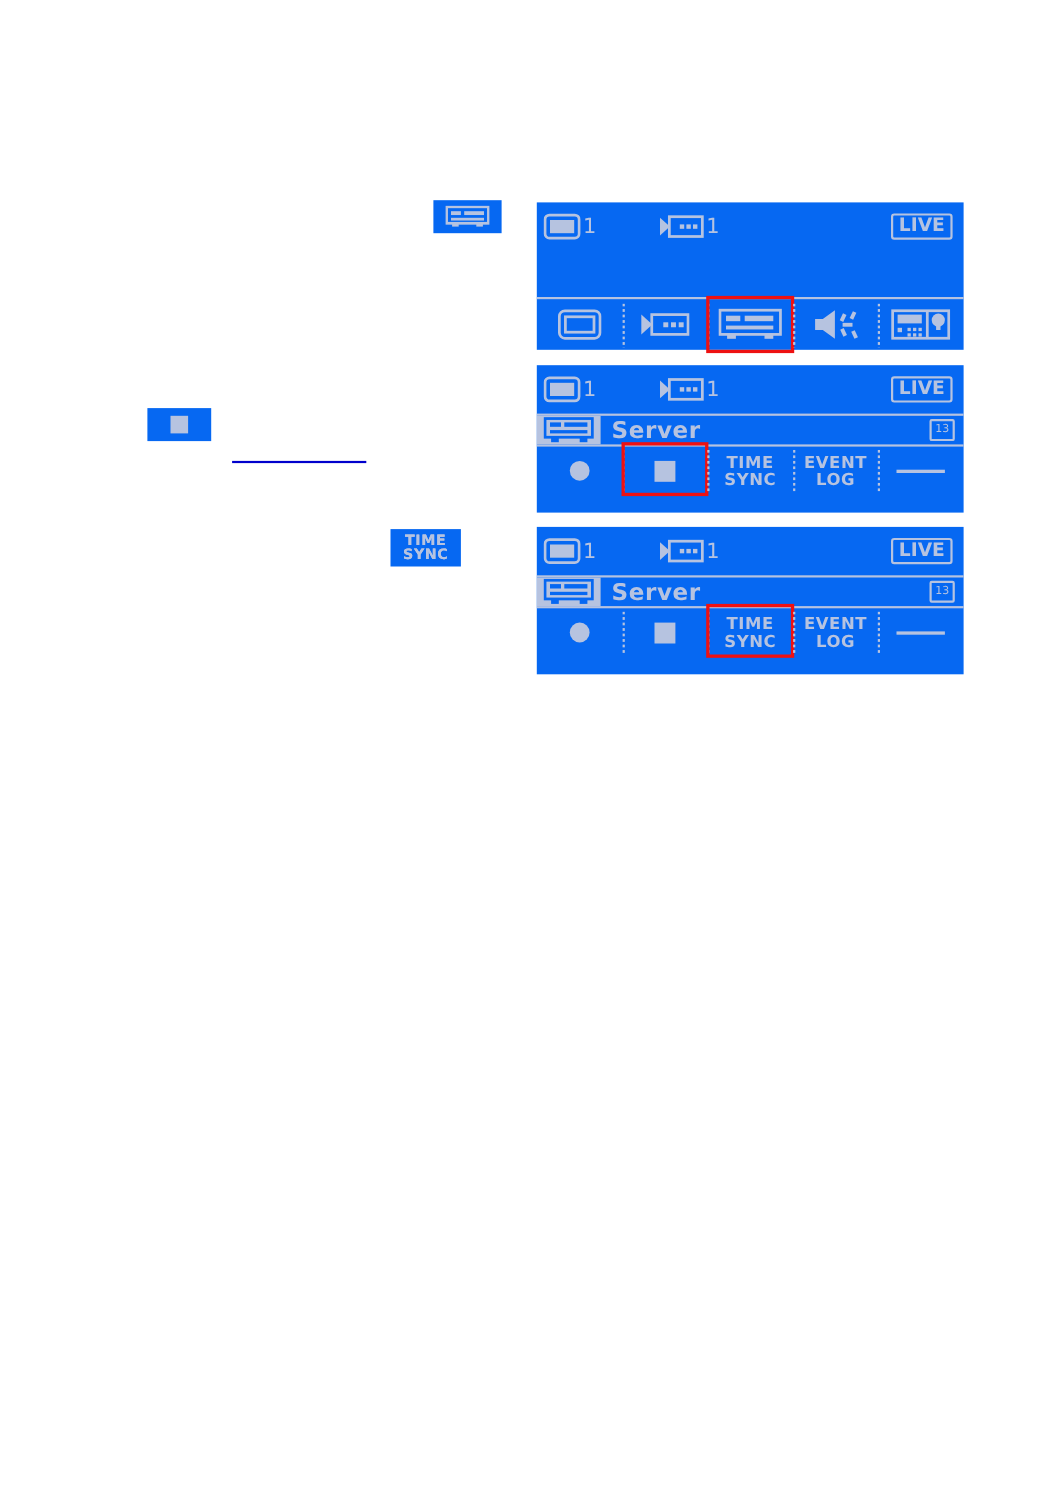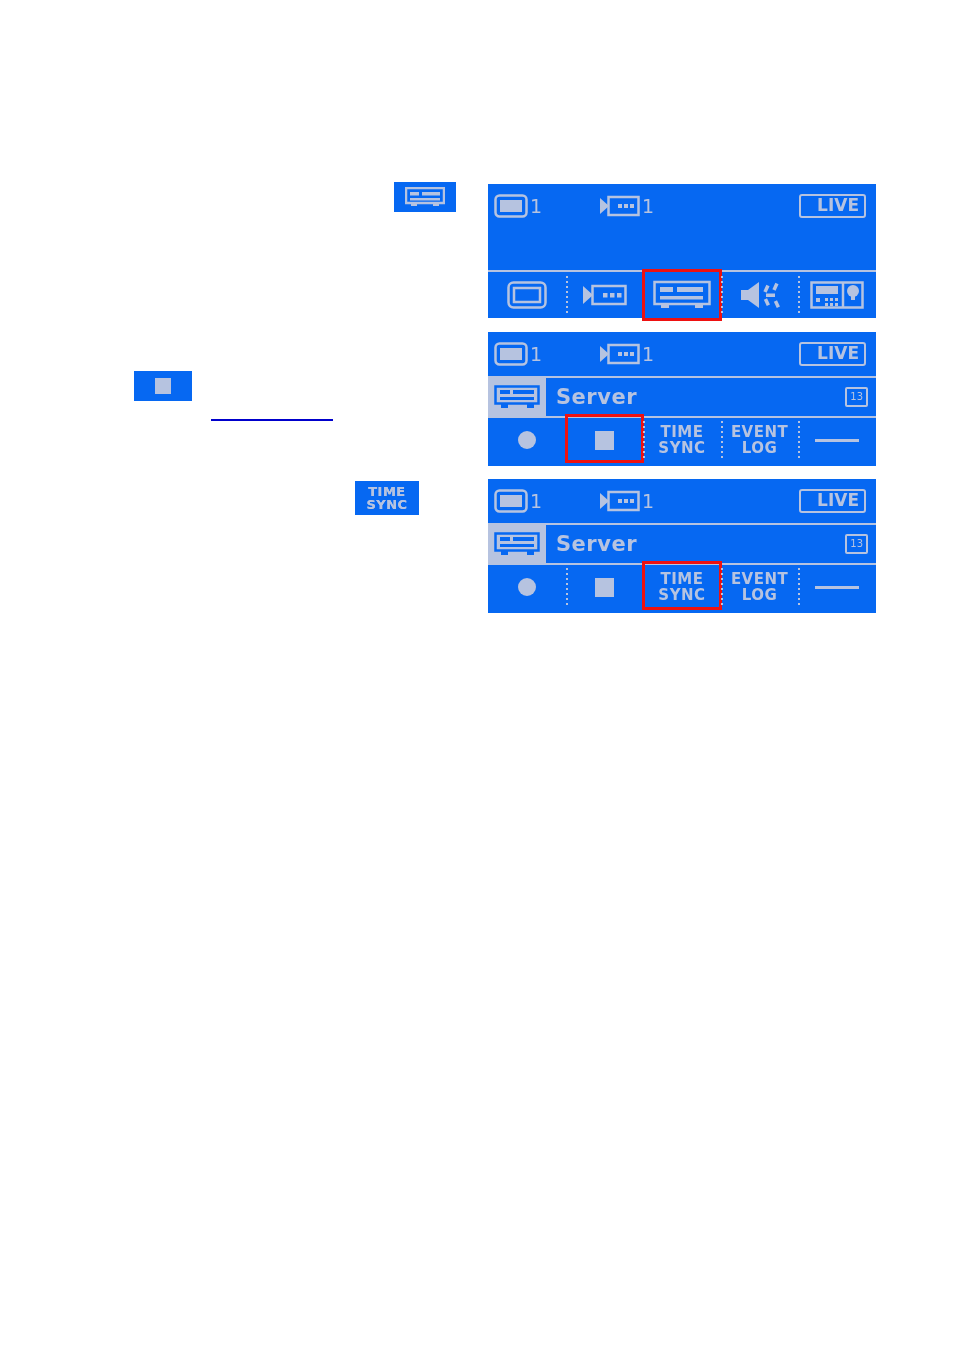--- a/index.html
+++ b/index.html
@@ -85,21 +85,21 @@
     font-size: 19px;
     font-weight: normal;
     line-height: 19px;
   }
   .gap-wide { width: 56px; }
   .spacer { flex: 1 1 auto; }
 
   .live-badge {
     border: 2px solid #b6c3e0;
     border-radius: 3px;
-    padding: 1px 5px 2px 16px;
+    padding: 1px 5px 2px 5px;
     color: #b6c3e0;
     font-family: "DejaVu Sans", sans-serif;
     font-weight: bold;
     font-size: 17px;
     line-height: 17px;
     letter-spacing: 0px;
   }
 
   
   .panel-blank { flex: 1 1 auto; }
@@ -133,21 +133,21 @@
     background-size: 2px 5px;
   }
   .sel-box {
     position: absolute;
     border: 3px solid #ee1111;
     pointer-events: none;
   }
 
   
   .server-row {
-    height: 40px;
+    height: 28px;
     display: flex;
     align-items: stretch;
     flex: 0 0 auto;
     border-top: 2px solid #b6c3e0;
   }
   .server-icon-cell {
     width: 58px;
     background: #b6c3e0;
     display: flex;
     align-items: center;

